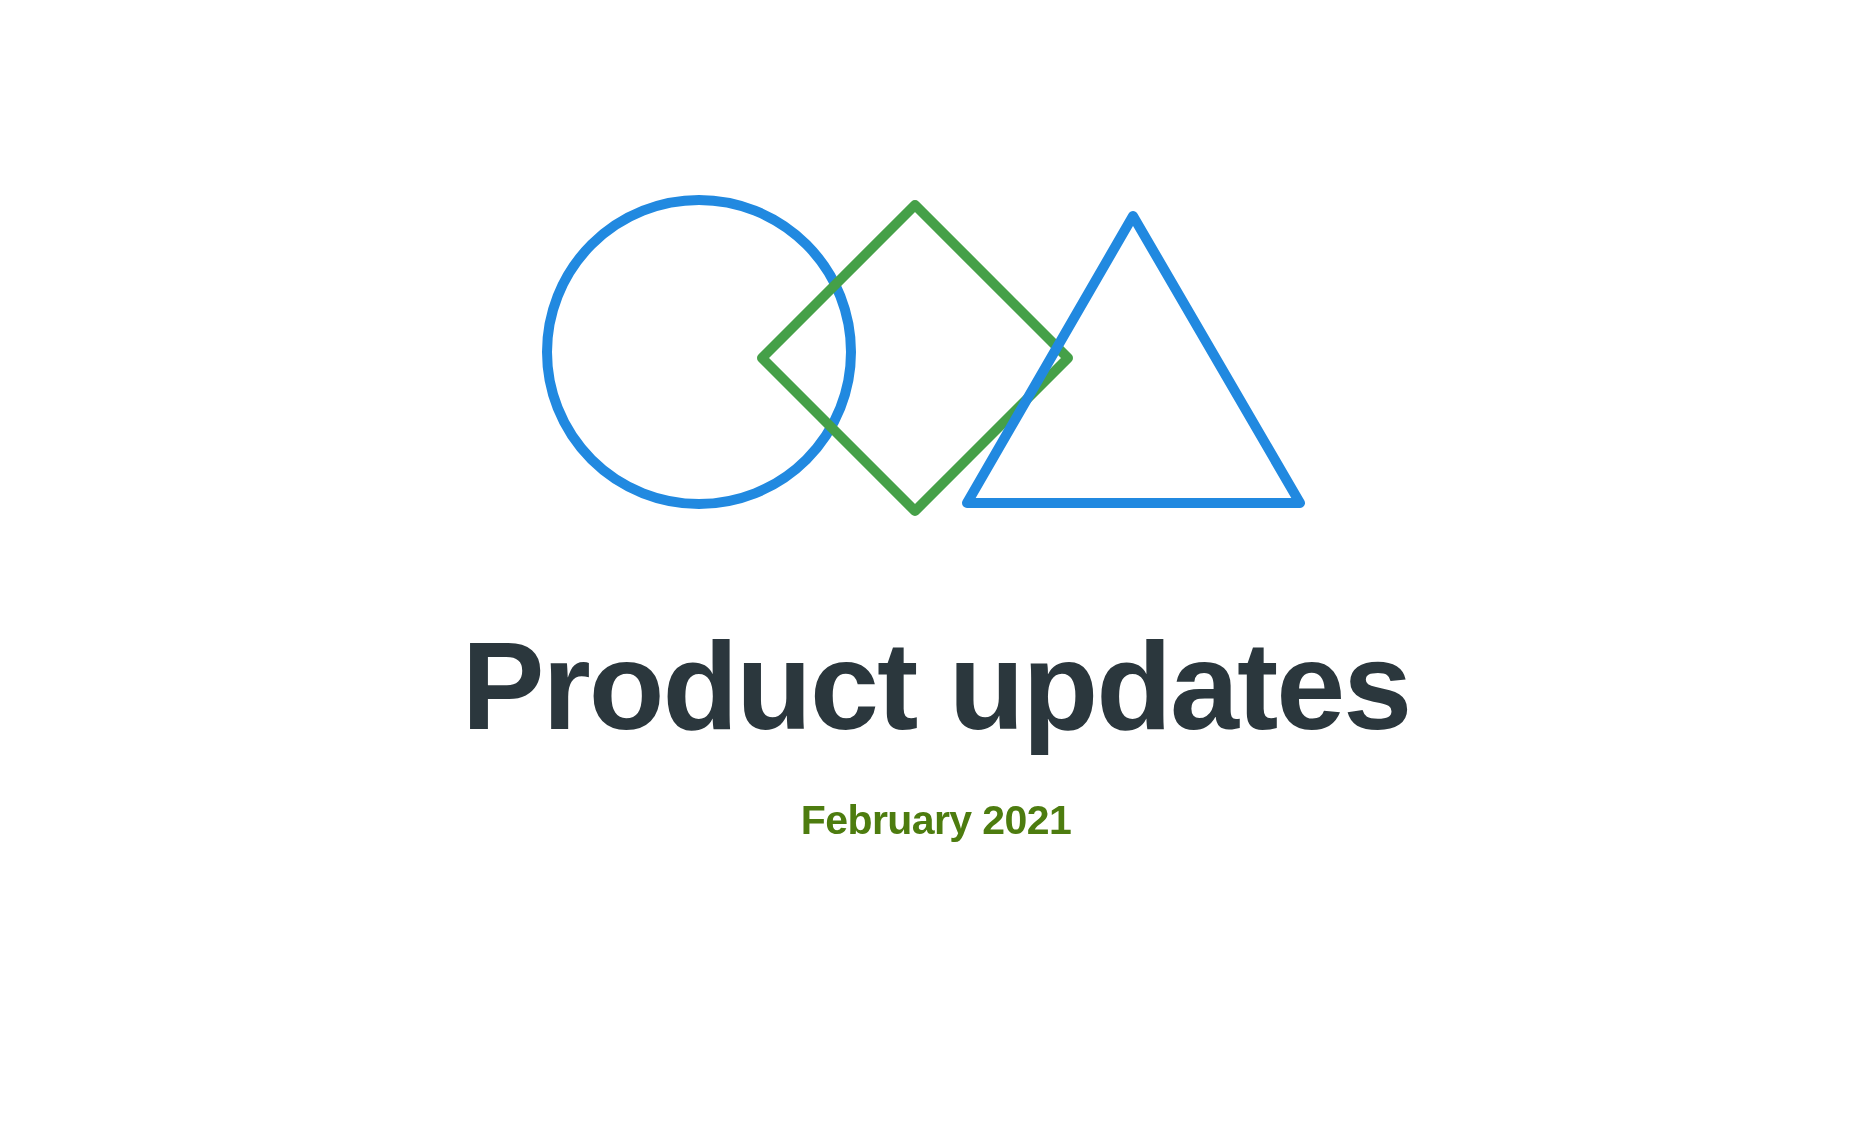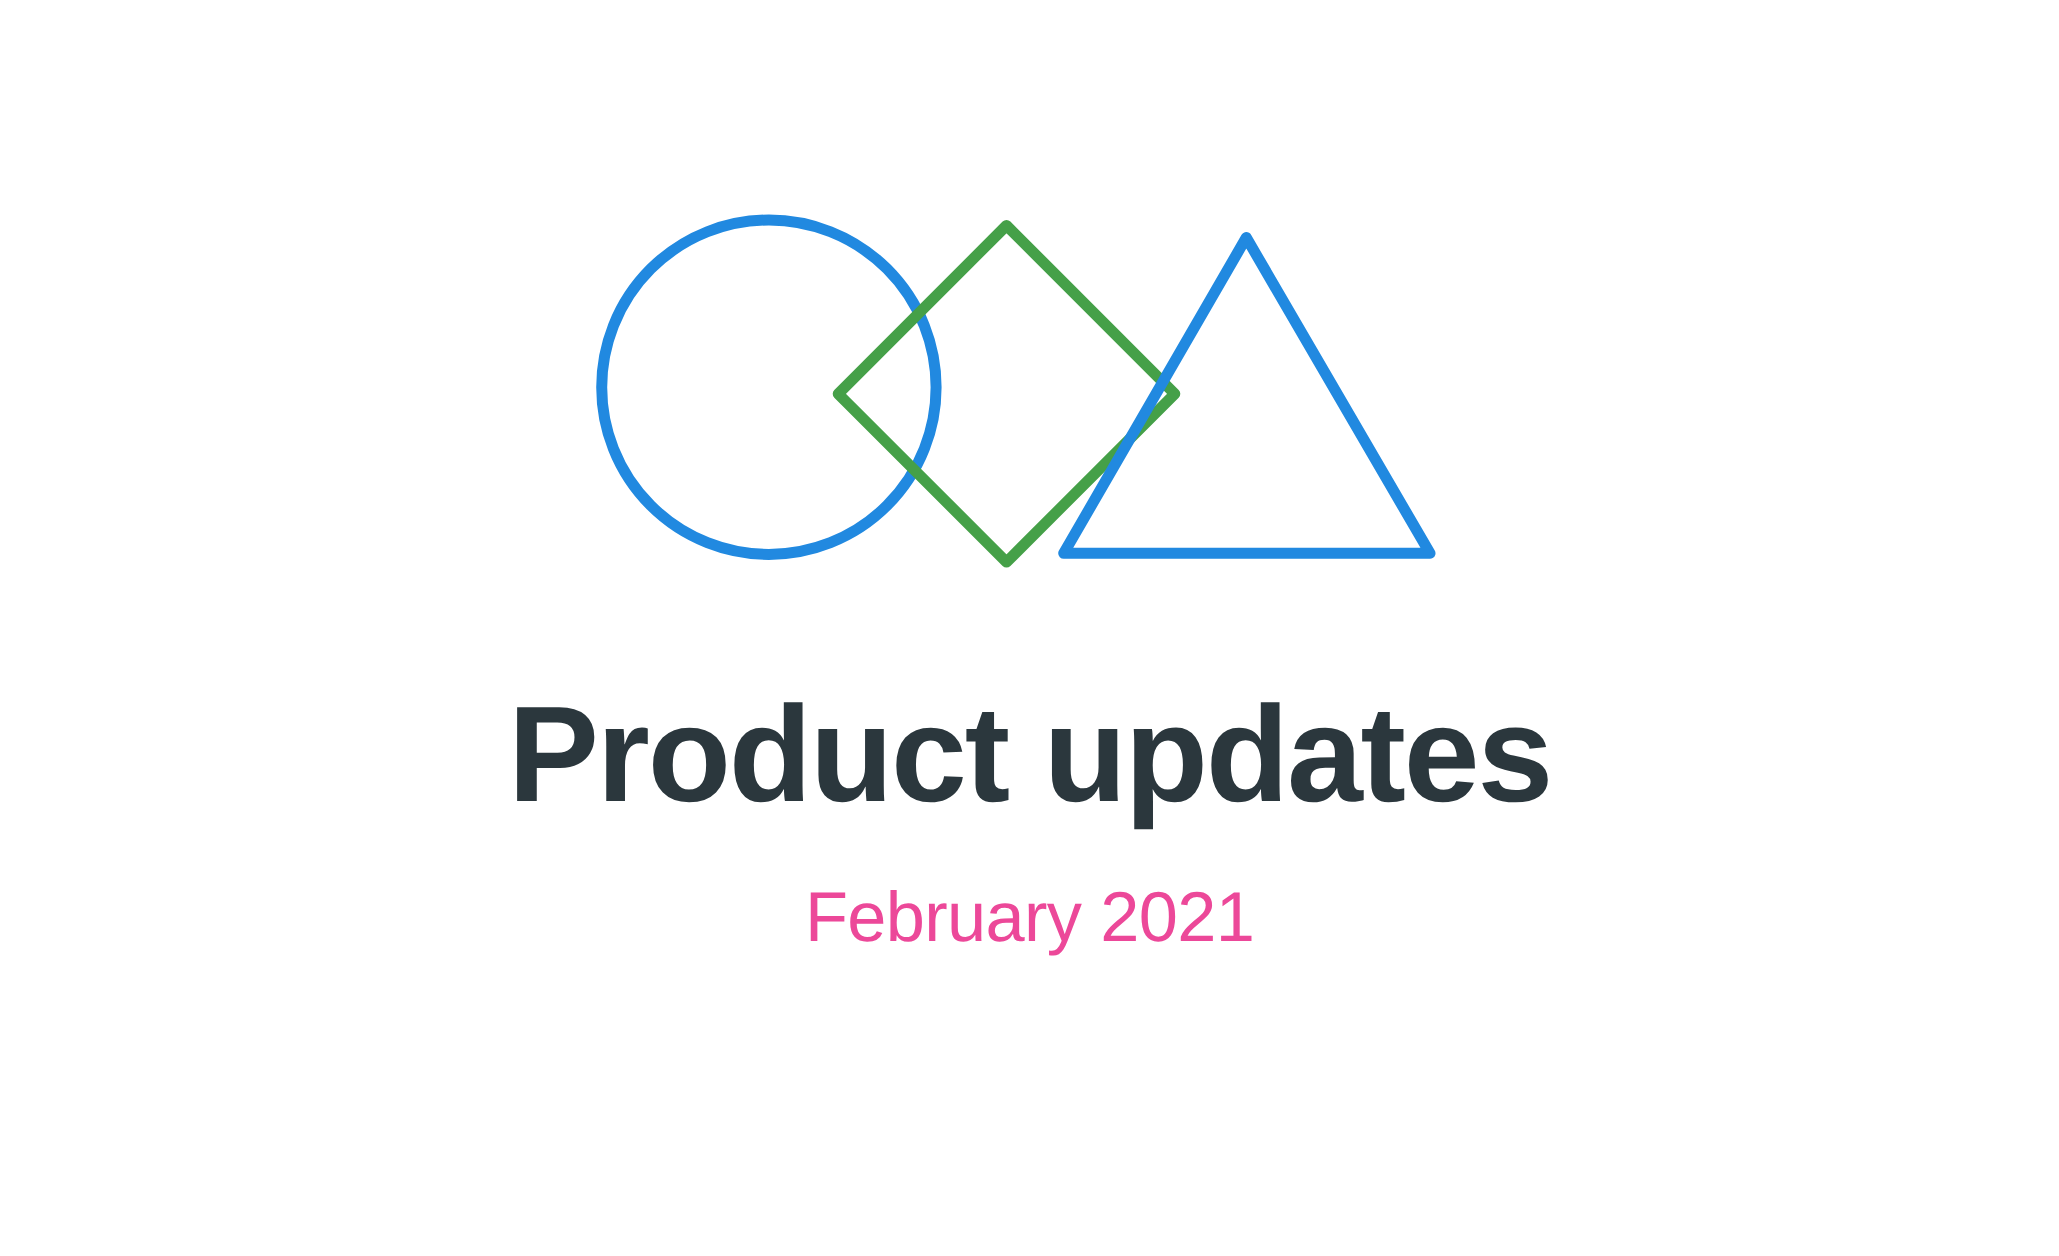--- a/index.html
+++ b/index.html
@@ -53,25 +53,25 @@
     letter-spacing: -2.0px;
     color: #2b373d;
     white-space: nowrap;
   }
 
   .page-subtitle {
     margin: 0;
     padding: 0;
     margin-top: 44px;
     font-family: "Liberation Sans", "DejaVu Sans", sans-serif;
-    font-size: 64px;
-    font-weight: 400;
+    font-size: 41px;
+    font-weight: 700;
     line-height: 1.1;
     letter-spacing: -0.6px;
-    color: #ec4899;
+    color: #4d7c0f;
     white-space: nowrap;
   }
 </style>
 </head>
 <body>
 
 <div class="canvas">
 
   <div class="hero-graphic">
     <svg viewBox="0 0 1872 620" xmlns="http://www.w3.org/2000/svg">

